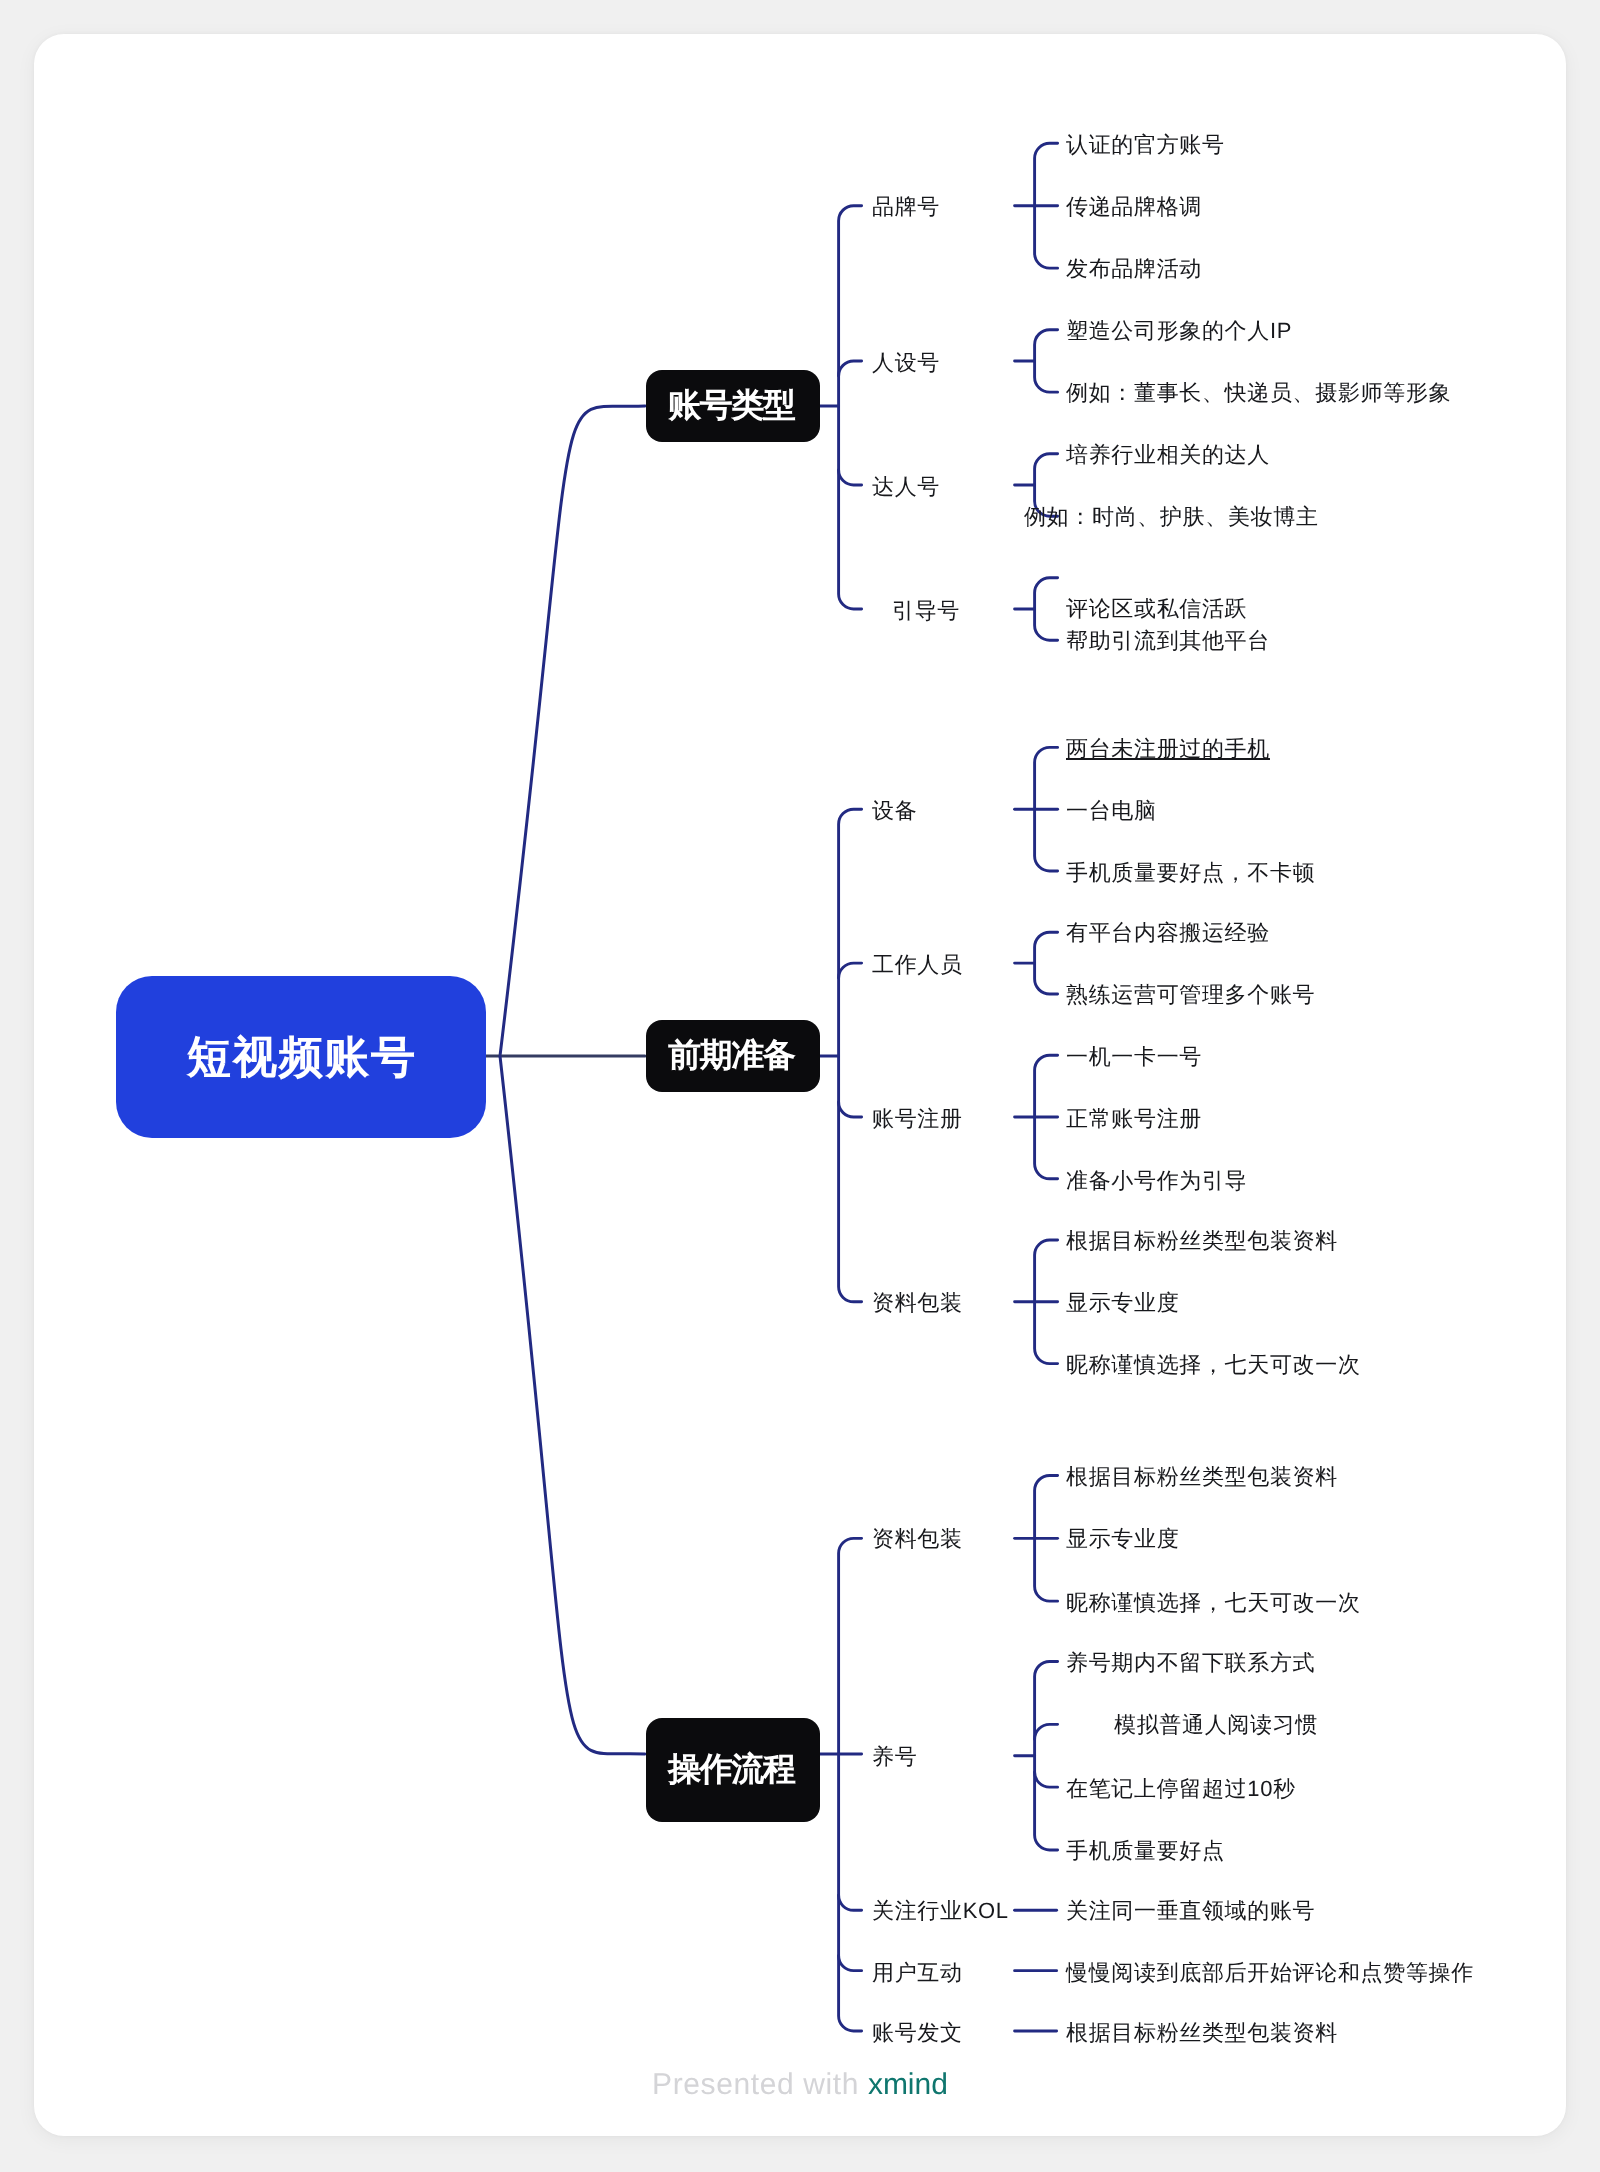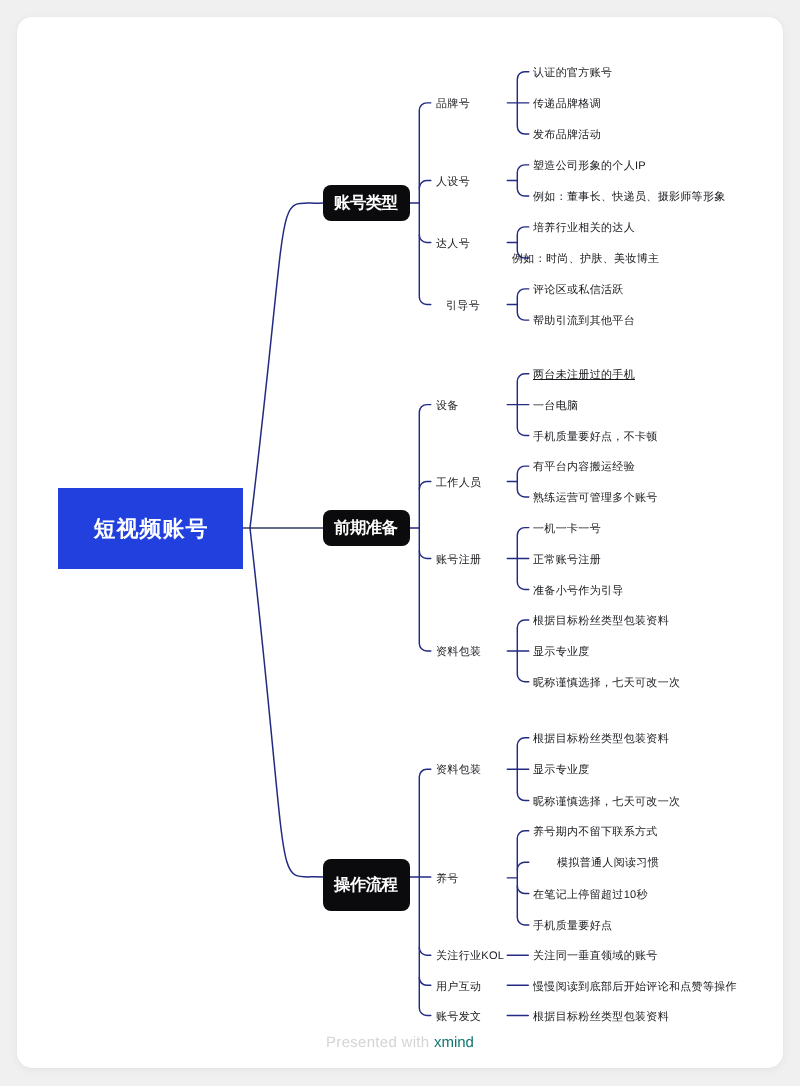--- a/index.html
+++ b/index.html
@@ -8,21 +8,21 @@
   body{width:800px;height:1086px;background:#f0f0f0;
        font-family:"Liberation Sans","DejaVu Sans",sans-serif;overflow:hidden;}
   #card{position:absolute;left:17px;top:17px;width:766px;height:1051px;
         background:#fff;border-radius:15px;
         box-shadow:0 2px 10px rgba(0,0,0,.05),0 0 2px rgba(0,0,0,.04);}
   #stage{position:absolute;left:0;top:0;width:800px;height:1086px;}
   #links{position:absolute;left:0;top:0;z-index:1;}
   .node{z-index:2;}
   .node{position:absolute;white-space:nowrap;box-sizing:border-box;}
   .node,.node span,.node b{transform:translateZ(0);}
-  .root-node{background:#2140dd;color:#fff;font-weight:700;border-radius:0;
+  .root-node{background:#2140dd;color:#fff;font-weight:700;border-radius:18px;
        text-align:center;font-size:22px;line-height:29px;letter-spacing:1px;text-indent:1px;
        display:flex;flex-direction:column;align-items:center;justify-content:center;}
   .branch-node{background:#0b0b0d;color:#fff;font-weight:700;border-radius:8px;
        text-align:center;font-size:16.4px;letter-spacing:-.6px;text-indent:-.6px;
        display:flex;align-items:center;justify-content:center;}
   .sub-node,.leaf-node{color:#17181c;font-size:11px;line-height:13px;letter-spacing:.33px;}
   #footer{position:absolute;transform:translateZ(0);left:0;top:1034px;width:800px;text-align:center;
       color:#d4d4d7;font-size:15px;letter-spacing:.3px;font-weight:400;}
   #footer b{font-weight:400;color:#0f766e;letter-spacing:0;}
 </style>
@@ -82,21 +82,21 @@
       <div class="node leaf-node" style="left: 533px; top: 66.95px;">认证的官方账号</div>
       <div class="node leaf-node" style="left: 533px; top: 98.164px;">传递品牌格调</div>
       <div class="node leaf-node" style="left: 533px; top: 129.378px;">发布品牌活动</div>
       <div class="node sub-node" style="left: 436px; top: 175.779px;">人设号</div>
       <div class="node leaf-node" style="left: 533px; top: 160.172px; text-align: right;">塑造公司形象的个人IP</div>
       <div class="node leaf-node" style="left: 533px; top: 191.386px;">例如：董事长、快递员、摄影师等形象</div>
       <div class="node sub-node" style="left: 436px; top: 237.787px;">达人号</div>
       <div class="node leaf-node" style="left: 533px; top: 222.18px;">培养行业相关的达人</div>
       <div class="node leaf-node" style="left: 512px; top: 253.394px;">例如：时尚、护肤、美妆博主</div>
       <div class="node sub-node" style="left: 436px; top: 299.795px; margin-left: 10px;">引导号</div>
-      <div class="node leaf-node" style="left: 533px; top: 284px;">评论区或私信活跃</div>
+      <div class="node leaf-node" style="left: 533px; top: 299px;">评论区或私信活跃</div>
       <div class="node leaf-node" style="left: 533px; top: 315.402px;">帮助引流到其他平台</div>
       <div class="node branch-node" style="left: 322.5px; top: 510px; width: 87px; height: 36px;">前期准备</div>
       <div class="node sub-node" style="left: 436px; top: 399.903px;">设备</div>
       <div class="node leaf-node" style="left: 533px; top: 369.01px; text-decoration: underline;">两台未注册过的手机</div>
       <div class="node leaf-node" style="left: 533px; top: 399.903px;">一台电脑</div>
       <div class="node leaf-node" style="left: 533px; top: 430.796px;">手机质量要好点，不卡顿</div>
       <div class="node sub-node" style="left: 436px; top: 476.856px;">工作人员</div>
       <div class="node leaf-node" style="left: 533px; top: 461.409px;">有平台内容搬运经验</div>
       <div class="node leaf-node" style="left: 533px; top: 492.302px;">熟练运营可管理多个账号</div>
       <div class="node sub-node" style="left: 436px; top: 553.808px;">账号注册</div>

